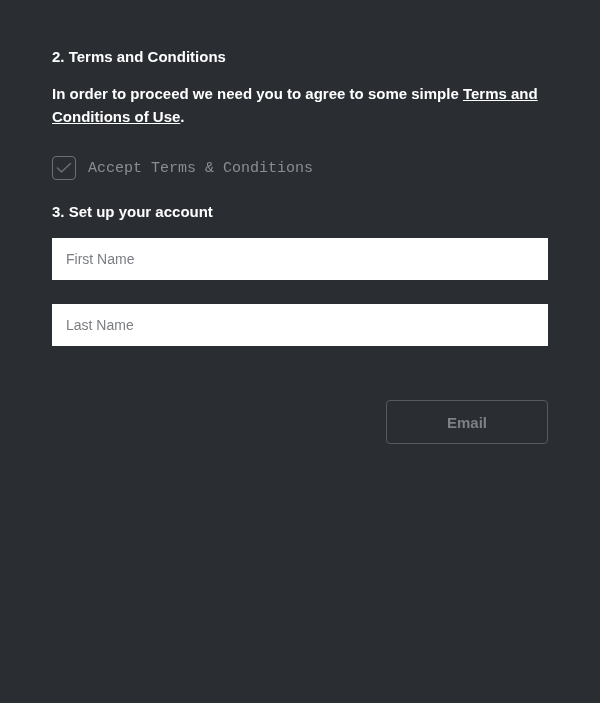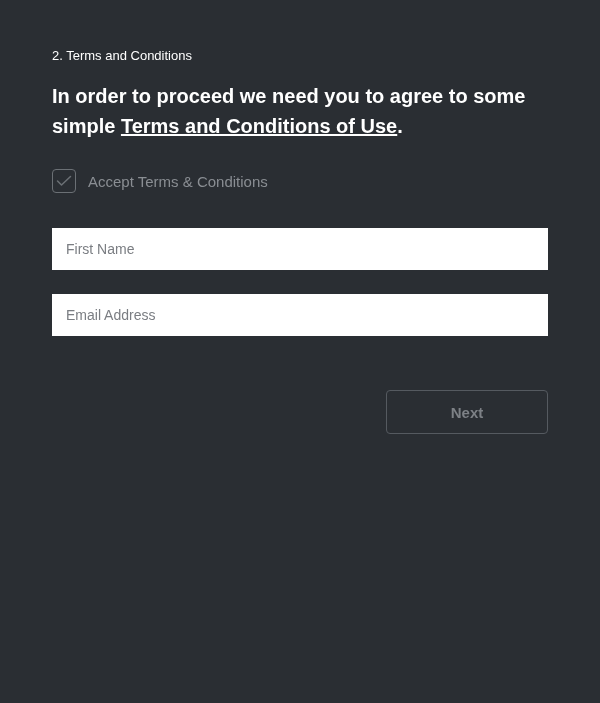--- a/index.html
+++ b/index.html
@@ -9,41 +9,42 @@
     }
     body {
       width: 600px;
       height: 703px;
       background-color: #2a2e33;
       font-family: -apple-system, BlinkMacSystemFont, "Segoe UI", Arial, sans-serif;
       color: #ffffff;
       padding: 48px 52px 0 52px;
     }
     .section-heading {
-      font-size: 13px;
-      font-weight: 400;
+      font-size: 15px;
+      font-weight: 700;
       color: #ffffff;
       margin-bottom: 18px;
     }
     .intro-text {
-      font-size: 20px;
+      font-size: 15px;
       font-weight: 700;
       color: #ffffff;
       line-height: 1.5;
       margin-bottom: 28px;
     }
     .terms-link {
       color: #ffffff;
       text-decoration: underline;
       font-weight: 700;
     }
     .checkbox-row {
       display: flex;
       align-items: center;
-      margin-bottom: 35px;
+      margin-bottom: 23px;
+      font-family: Liberation Mono, monospace;
     }
     .checkbox-box {
       width: 24px;
       height: 24px;
       border: 1px solid #6b7075;
       border-radius: 4px;
       display: flex;
       align-items: center;
       justify-content: center;
       margin-right: 12px;
@@ -108,20 +109,21 @@
     <div class="checkbox-box">
       <svg viewBox="0 0 16 12">
         <path d="M1.5 6 L5.5 10 L14.5 1.5" stroke="#6b7075" stroke-width="1.5" fill="none" stroke-linecap="round" stroke-linejoin="round"></path>
       </svg>
     </div>
     <span class="checkbox-label">Accept Terms &amp; Conditions</span>
   </div>
 </div>
 
 <div>
+  <h2 class="section-heading">3. Set up your account</h2>
   <div class="form-fields">
     <input type="text" class="text-input" placeholder="First Name" style="">
-    <input type="email" class="text-input" placeholder="Email Address" style="">
+    <input type="text" class="text-input" placeholder="Last Name" style="">
   </div>
   <div class="button-row">
-    <button class="next-button">Next</button>
+    <button class="next-button">Email</button>
   </div>
 </div>
 
 </body></html>

